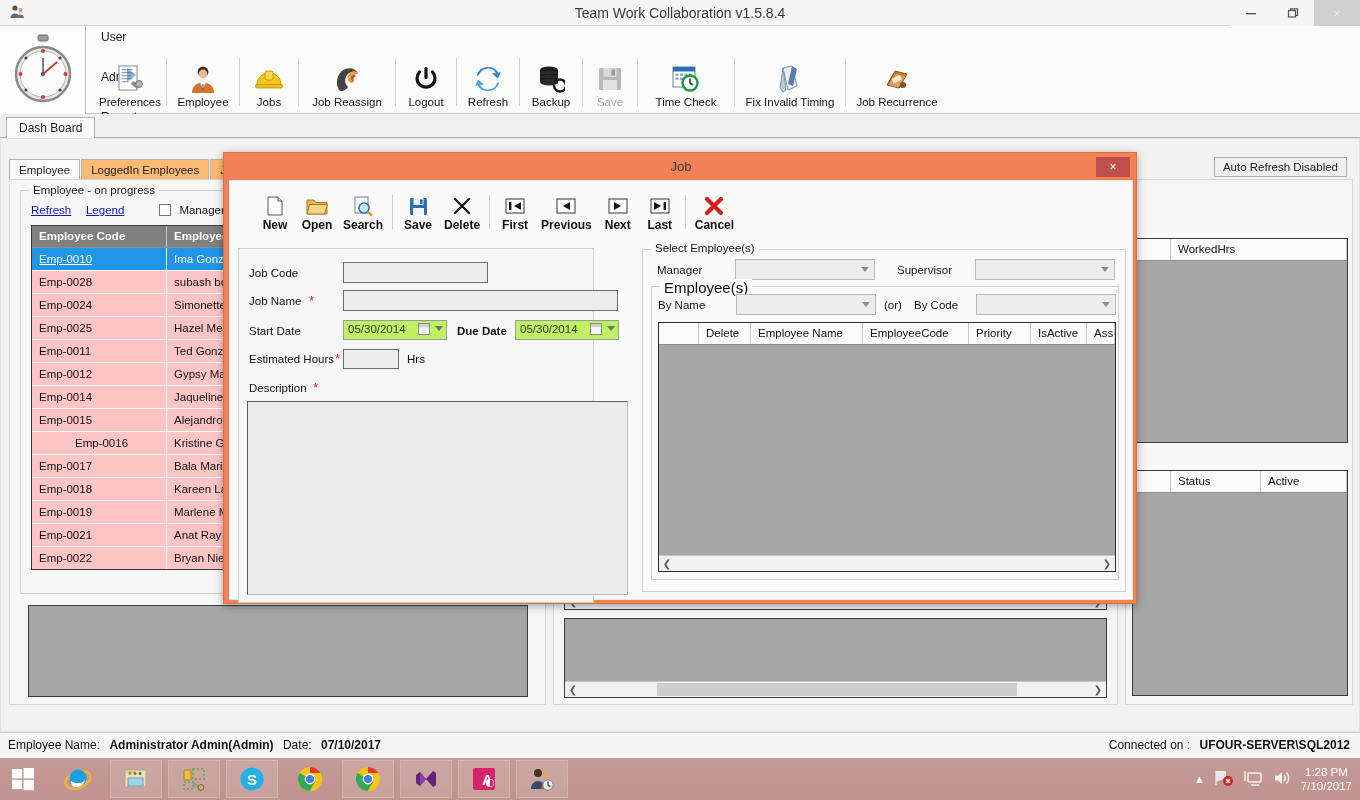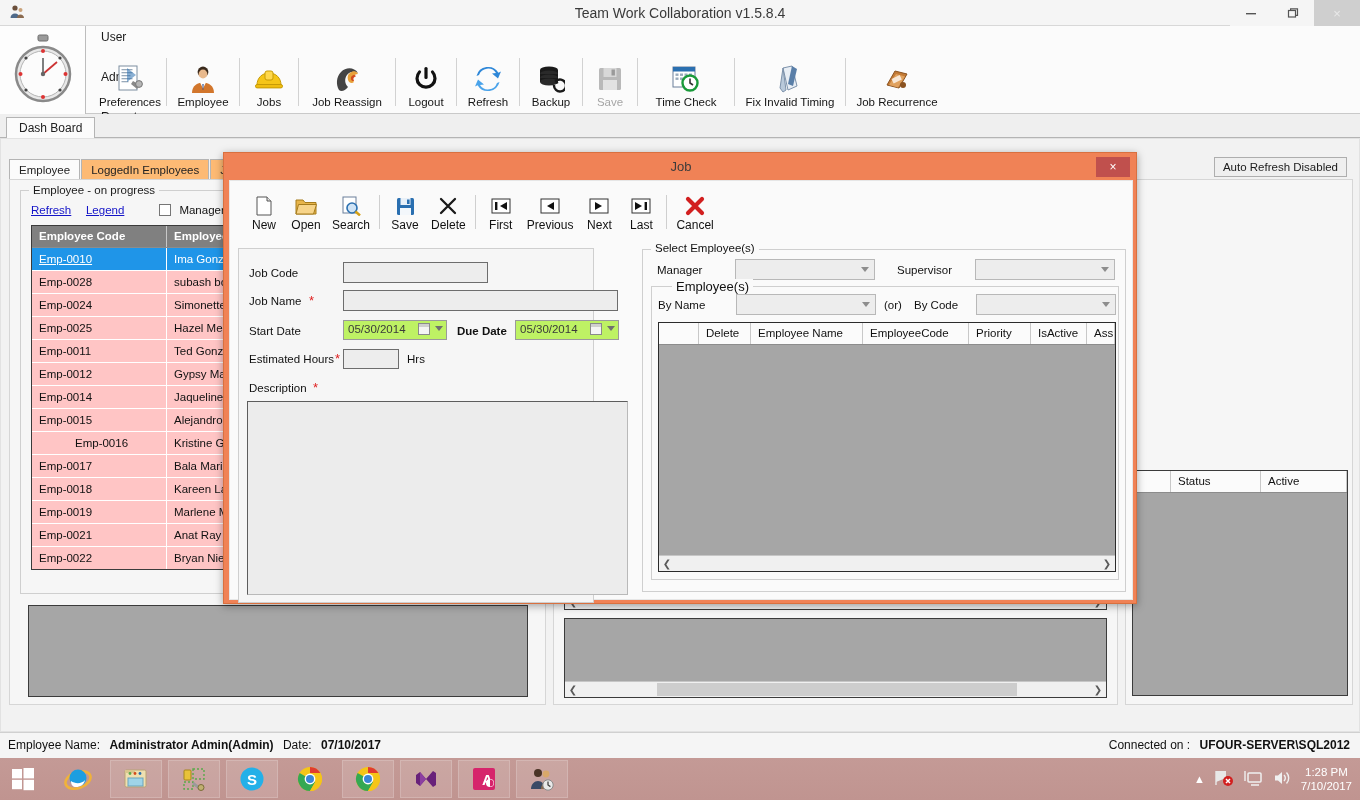--- a/index.html
+++ b/index.html
@@ -194,21 +194,21 @@
     width: 34px; height: 20px;
     background: #c0504d; color: #fff;
     font-size: 12px; line-height: 20px; text-align: center;
   }
   .dlg-body {
     position: absolute; left: 5px; top: 27px;
     width: 904px; height: 420px;
     background: #fafafa;
     border: 1px solid #e6e6e6;
   }
-  .dtools { position: absolute; left: 13px; top: 6px; display: flex; align-items: flex-end; }
+  .dtools { position: absolute; left: 24px; top: 6px; display: flex; align-items: flex-end; font-weight: bold; }
   .dtool {
     min-width: 42px; height: 46px;
     display: flex; flex-direction: column;
     align-items: center; justify-content: flex-end;
     padding: 0 5px 1px 5px;
   }
   .dtool .ic { height: 24px; display: flex; align-items: center; justify-content: center; }
   .dtool .lbl { font-size: 12px; color: #111; white-space: nowrap; }
   .dsep { width: 1px; height: 34px; background: #cfcfcf; margin: 0 4px 4px 4px; }
 
@@ -632,20 +632,26 @@
       <div class="grid" style="left:10px; top:438px; width:543px; height:80px;">
         <div class="hscroll">
           <div class="arw">❮</div>
           <div class="hthumb" style="width:360px;margin-left:2px"></div>
           <div class="arw">❯</div>
         </div>
       </div>
     </div>
 
     <div class="panel" style="left:1124px; top:40px; width:228px; height:526px;">
+      <div class="grid" style="left:6px; top:58px; width:216px; height:205px;">
+        <div class="ghead">
+          <div class="gh" style="width:38px"></div>
+          <div class="gh" style="flex:1">WorkedHrs</div>
+        </div>
+      </div>
       <div class="grid" style="left:6px; top:290px; width:216px; height:226px;">
         <div class="ghead">
           <div class="gh" style="width:38px"></div>
           <div class="gh" style="width:90px">Status</div>
           <div class="gh" style="flex:1">Active</div>
         </div>
       </div>
     </div>
   </div>
 
@@ -791,21 +797,21 @@
         <div class="flabel" style="left:14px; top:14px;">Manager</div>
         <div class="combo" style="left:92px; top:9px; width:140px; height:21px;">
           <span class="drop"></span>
         </div>
         <div class="flabel" style="left:254px; top:14px;">Supervisor</div>
         <div class="combo" style="left:332px; top:9px; width:140px; height:21px;">
           <span class="drop"></span>
         </div>
 
         <div style="position:absolute; left:8px; top:36px; width:468px; height:294px; border:1px solid #cfcfcf;">
-          <div style="position:absolute; left:20px; top:-8px; background:#fafafa; padding:0 4px; font-size:13px; color:#111;">Employee(s)</div>
+          <div style="position:absolute; left:8px; top:-8px; background:#fafafa; padding:0 4px; font-size:15px; color:#111;">Employee(s)</div>
 
           <div class="flabel" style="left:6px; top:12px;">By Name</div>
           <div class="combo" style="left:84px; top:7px; width:140px; height:21px;">
             <span class="drop"></span>
           </div>
           <div class="flabel" style="left:232px; top:12px;">(or)</div>
           <div class="flabel" style="left:262px; top:12px;">By Code</div>
           <div class="combo" style="left:324px; top:7px; width:140px; height:21px;">
             <span class="drop"></span>
           </div>

